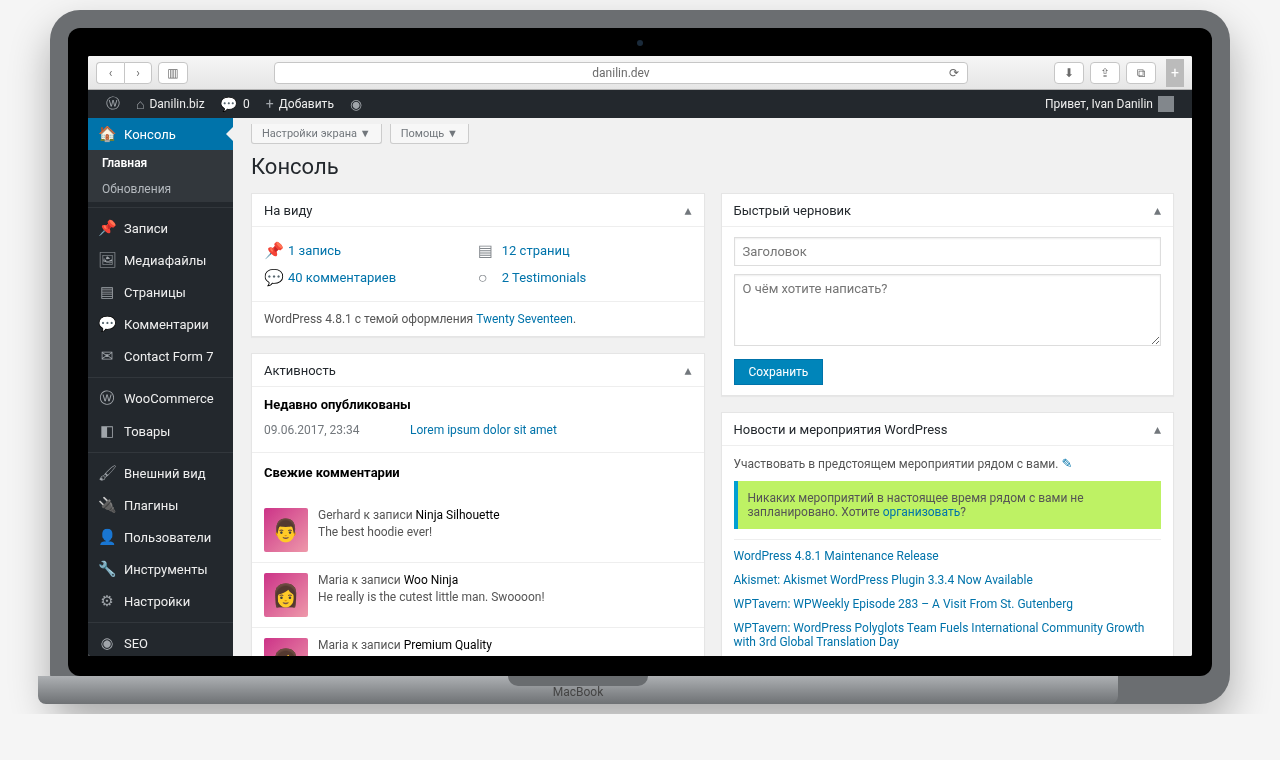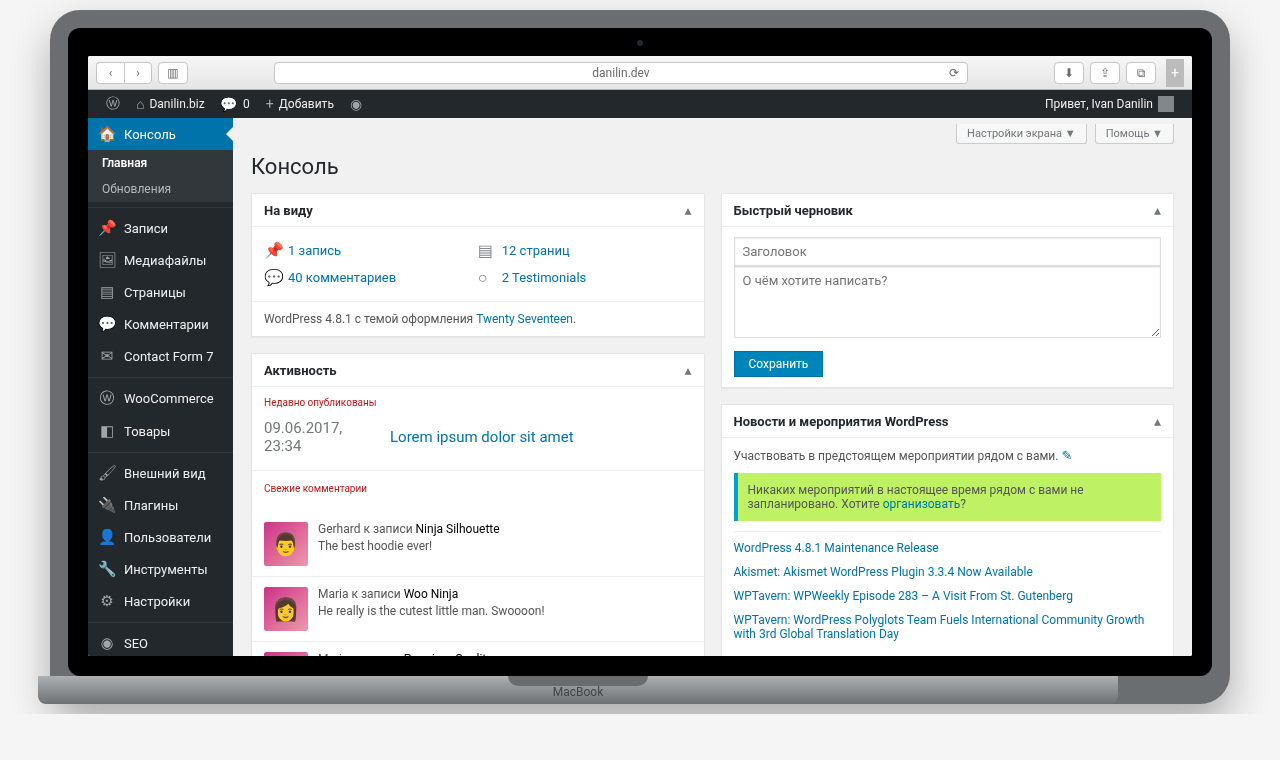--- a/index.html
+++ b/index.html
@@ -38,52 +38,52 @@
 .admin-menu .mi.current{background:#0073aa;color:#fff}
 .admin-menu .mi.current::after{content:"";position:absolute;right:-1px;top:50%;transform:translateY(-50%);border:8px solid transparent;border-right-color:#f1f1f1}
 .admin-menu .mi .mi-icon{width:18px;text-align:center;color:#a0a5aa;font-size:15px}
 .admin-menu .mi.current .mi-icon{color:#fff}
 .admin-menu .sub{background:#32373c}
 .admin-menu .sub .si{padding:6px 10px 6px 14px;cursor:pointer;font-size:12px;color:#b4b9be}
 .admin-menu .sub .si.current{color:#fff;font-weight:600}
 .admin-menu .sep{height:5px;border-top:1px solid #32373c;margin-top:5px}
 
 .content{flex:1;background:#f1f1f1;padding:0 18px 18px;overflow-y:auto}
-.content-top{display:flex;justify-content:flex-end;gap:8px;padding:6px 0}
+.content-top{display:flex;gap:8px;padding:6px 0}
 .screen-btn{background:#f7f7f7;border:1px solid #ccc;border-top:0;border-radius:0 0 3px 3px;padding:3px 10px;font-size:11px;cursor:pointer;color:#72777c}
 h1.page-title{font-size:22px;font-weight:400;color:#23282d;margin:4px 0 14px}
 .dash-cols{display:flex;gap:16px}
 .col{flex:1;display:flex;flex-direction:column;gap:16px}
 
 .postbox{background:#fff;border:1px solid #e5e5e5;box-shadow:0 1px 1px rgba(0,0,0,.04)}
 .postbox-header{display:flex;justify-content:space-between;align-items:center;padding:8px 12px;border-bottom:1px solid #eee}
-.postbox-header h2{font-size:13px;font-weight:700;color:#23282d}
+.postbox-header h2{font-size:13px;font-weight:400;color:#23282d}
 .toggle-ind{color:#72777c;cursor:pointer;font-size:14px}
 .inside{padding:10px 12px}
 
 .glance{display:flex;flex-wrap:wrap}
 .glance li{list-style:none;width:50%;padding:4px 0;display:flex;align-items:center;gap:6px}
 .glance li a{color:#0073aa;text-decoration:none}
 .glance .gicon{color:#82878c;font-size:16px;width:18px}
 .version{padding:10px 12px;border-top:1px solid #eee;font-size:12px;color:#555}
 .version a{color:#0073aa;text-decoration:none}
 
-.activity h3{font-size:10px;font-weight:400;margin-bottom:8px;color:#b91c1c}
-.pub-row{display:flex;gap:16px;align-items:center;font-size:15px;padding:3px 0}
+.activity h3{font-size:13px;font-weight:700;margin-bottom:8px;color:#000000}
+.pub-row{display:flex;gap:36px;align-items:center;font-size:12px;padding:3px 0}
 .pub-row .date{color:#72777c;width:110px}
 .pub-row a{color:#0073aa;text-decoration:none}
 .activity .hsep{border-top:1px solid #eee;margin:12px -12px}
 .comment-item{display:flex;gap:10px;padding:10px 12px;border-top:1px solid #eee}
 .comment-item:first-child{border-top:0}
 .cavatar{width:44px;height:44px;background:linear-gradient(135deg,#c38,#e9a);border-radius:2px;flex-shrink:0;display:flex;align-items:center;justify-content:center;font-size:22px}
 .cmeta{font-size:12px;color:#555;margin-bottom:3px}
 .cmeta a{color:#000000;text-decoration:none}
 .ctext{font-size:12px;color:#555}
 
-.draft-input{width:100%;border:1px solid #ddd;box-shadow:inset 0 1px 2px rgba(0,0,0,.07);padding:6px 8px;font-size:13px;}
+.draft-input{width:100%;border:1px solid #ddd;box-shadow:inset 0 1px 2px rgba(0,0,0,.07);padding:6px 8px;font-size:13px;margin-bottom:8px}
 .draft-ta{width:100%;border:1px solid #ddd;box-shadow:inset 0 1px 2px rgba(0,0,0,.07);padding:6px 8px;font-size:13px;height:72px;resize:vertical}
 .button-primary{background:#0085ba;border:1px solid #0073aa;color:#fff;padding:5px 14px;border-radius:0;font-size:12px;cursor:pointer;margin-top:10px}
 
 .events p{font-size:12px;color:#555;margin-bottom:8px}
 .events a{color:#0073aa;text-decoration:none}
 .events .edit-ic{color:#0073aa;font-size:13px}
 .events-none{background:#bef264;border-left:4px solid #00a0d2;padding:10px;font-size:12px;color:#555;margin:10px 0}
 .news-list{border-top:1px solid #eee;margin-top:10px;padding-top:4px}
 .news-list li{list-style:none;padding:5px 0;font-size:12px}
 .news-list a{color:#0073aa;text-decoration:none}

